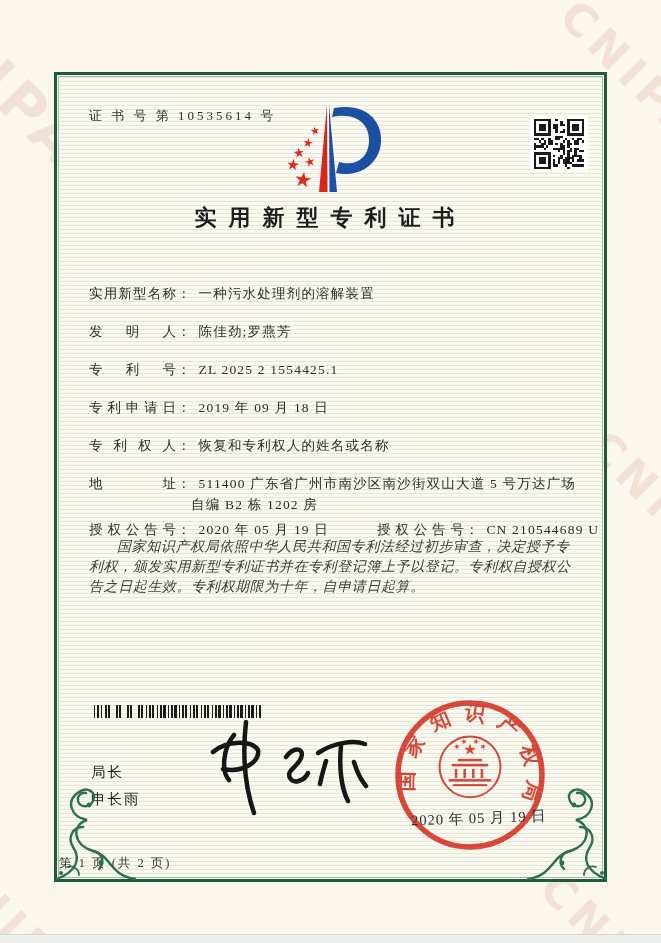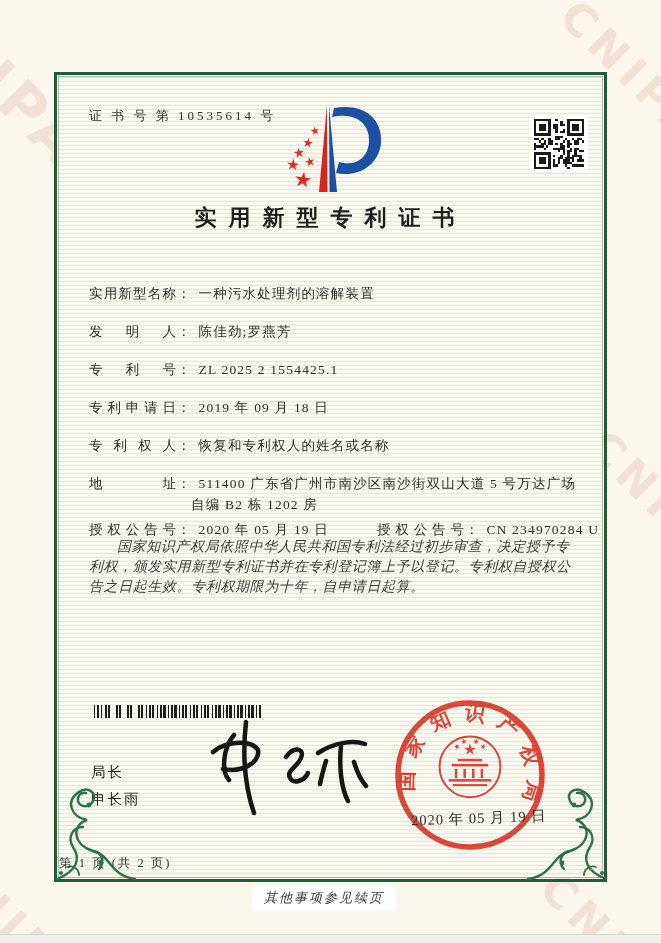--- a/index.html
+++ b/index.html
@@ -234,21 +234,21 @@
         </div>
         <div class="frow" style="top:152px;">
           <span class="flabel">专利权人</span><span class="fcolon">：</span><span class="fvalue">恢复和专利权人的姓名或名称</span>
         </div>
         <div class="frow" style="top:190px;">
           <span class="flabel">地址</span><span class="fcolon">：</span><span class="fvalue">511400 广东省广州市南沙区南沙街双山大道 5 号万达广场</span>
         </div>
         <div class="addr2" style="top:211px;">自编 B2 栋 1202 房</div>
         <div class="frow" style="top:236px;">
           <span class="flabel">授权公告号</span><span class="fcolon">：</span><span class="gval">2020 年 05 月 19 日</span>
-          <span class="flabel" style="margin-left:12px;">授权公告号</span><span class="fcolon">：</span><span class="fvalue">CN 234970284 U</span>
+          <span class="flabel" style="margin-left:12px;">授权公告号</span><span class="fcolon">：</span><span class="fvalue">CN 210544689 U</span>
         </div>
       </div>
 
       <div class="paras">
         <p>国家知识产权局依照中华人民共和国专利法经过初步审查，决定授予专利权，颁发实用新型专利证书并在专利登记簿上予以登记。专利权自授权公告之日起生效。专利权期限为十年，自申请日起算。</p>
       </div>
 
       <div class="barcode"></div>
 
       <div class="director">
@@ -322,16 +322,15 @@
           <path d="M20,92 c6,-2 12,2 12,8" stroke-width="1.8"></path>
           <circle cx="42" cy="30" r="2.4" fill="#2e7048" stroke="none"></circle>
           <circle cx="54" cy="88" r="2.4" fill="#2e7048" stroke="none"></circle>
           <circle cx="14" cy="98" r="2" fill="#2e7048" stroke="none"></circle>
         </svg>
       </div>
 
     </div>
   </div>
 
-  <div class="note">其他事项参见续页</div>
 
   <div class="scan-edge"></div>
 </div>
 
 </body></html>

